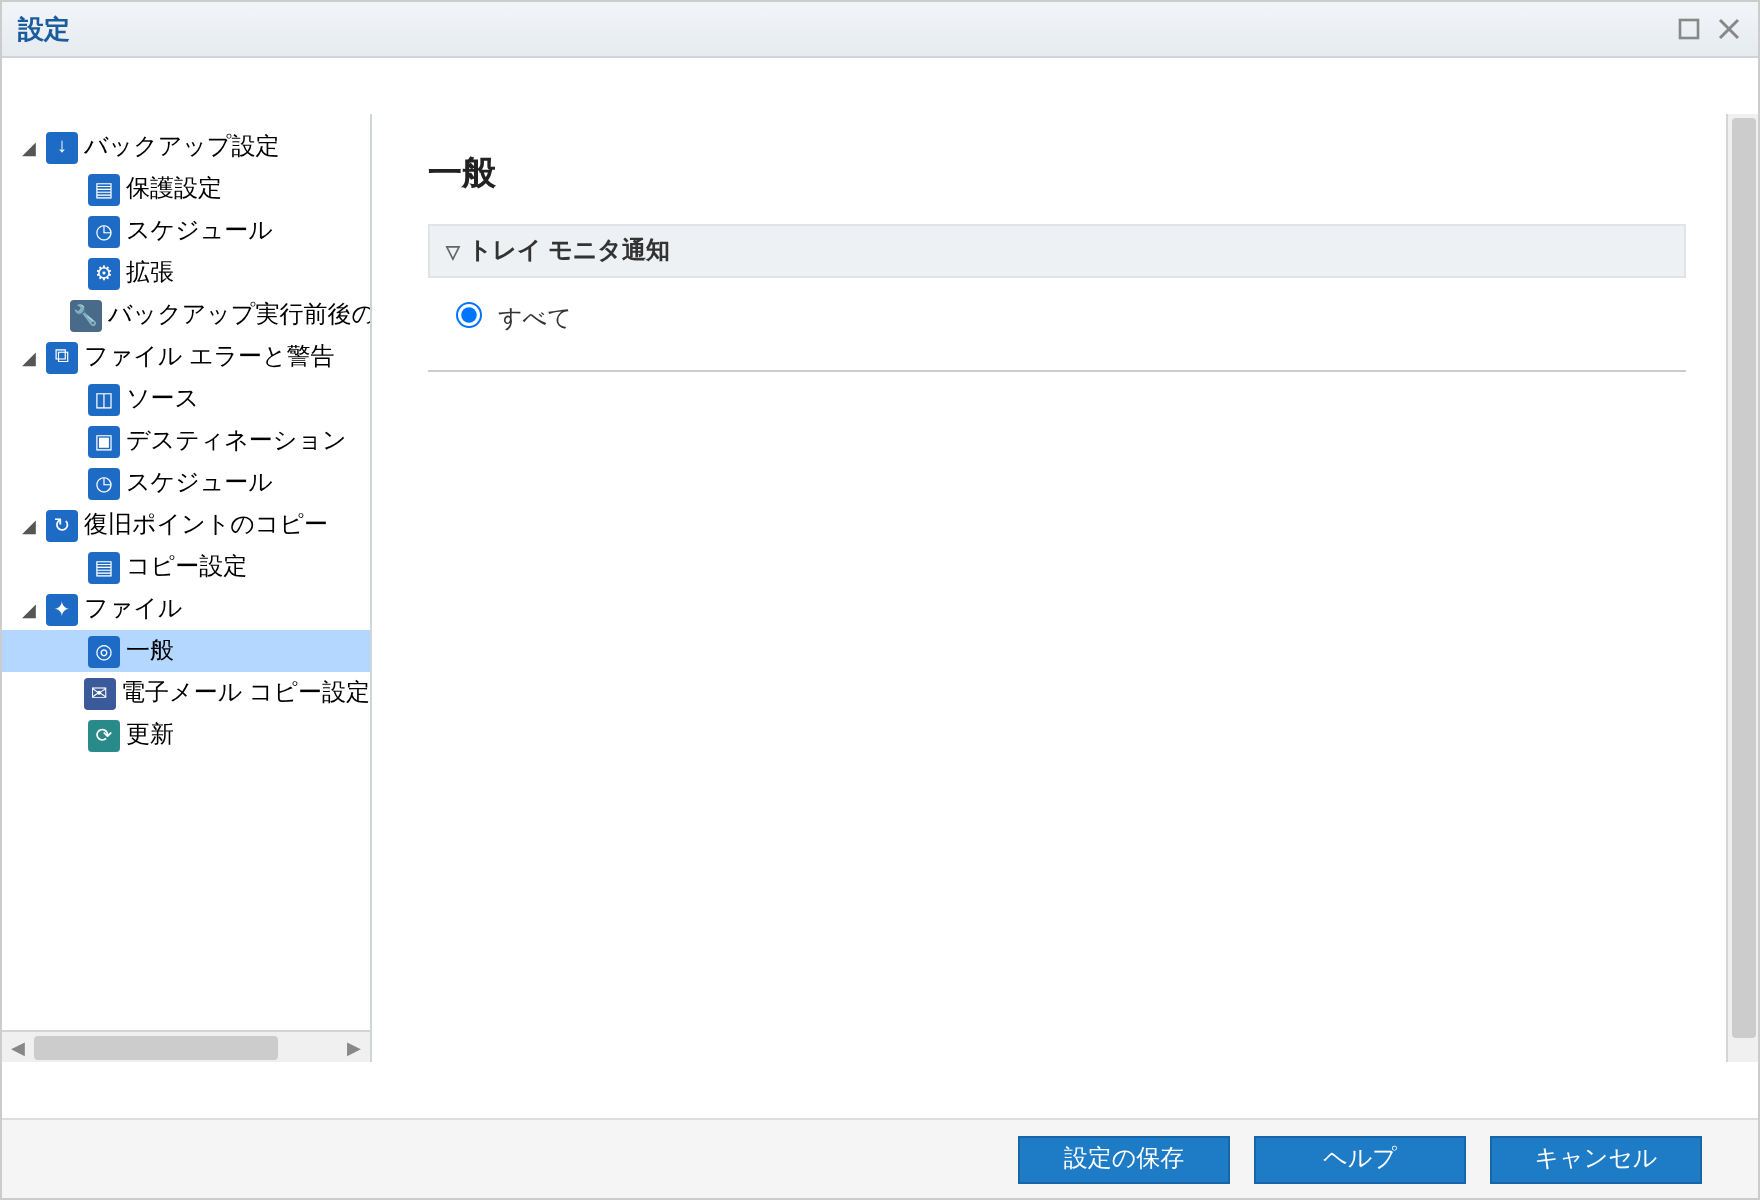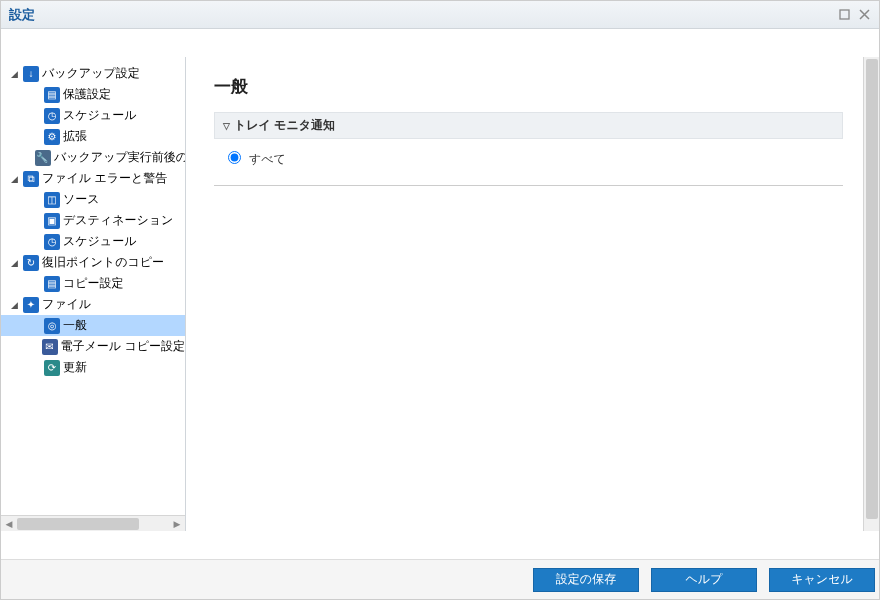--- a/index.html
+++ b/index.html
@@ -195,21 +195,21 @@
   margin-top: 10px;
 }
 
 .footer {
   height: 40px;
   background: #f5f5f5;
   border-top: 1px solid #ddd;
   display: flex;
   justify-content: flex-end;
   align-items: center;
-  padding: 0 4px;
+  padding: 0 28px;
   gap: 12px;
 }
 .btn {
   min-width: 106px;
   height: 24px;
   background: #1e7bc5;
   color: #fff;
   border: 1px solid #1666a8;
   font-size: 12px;
   display: flex;

